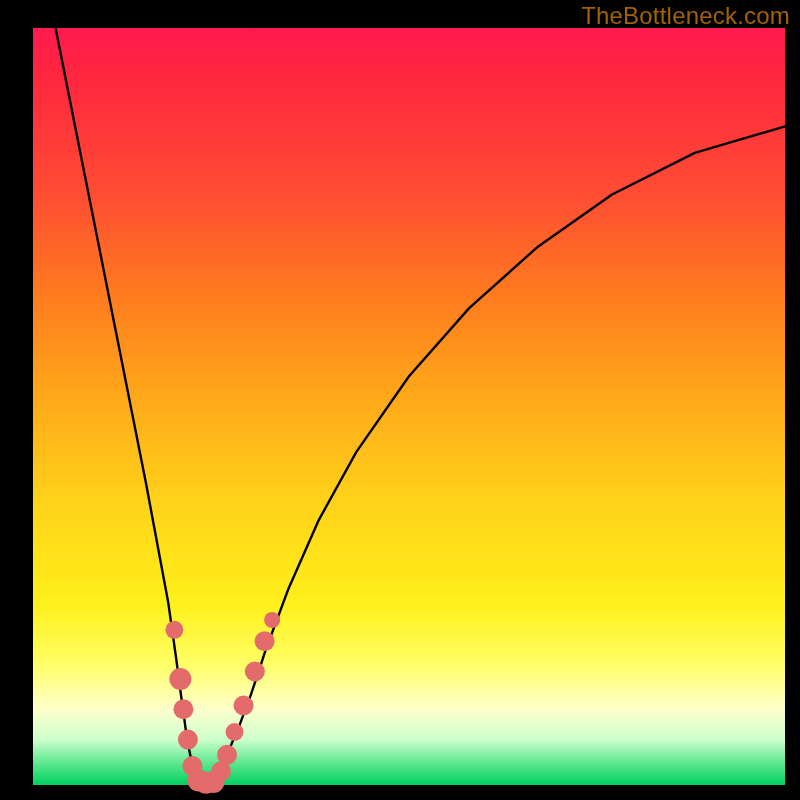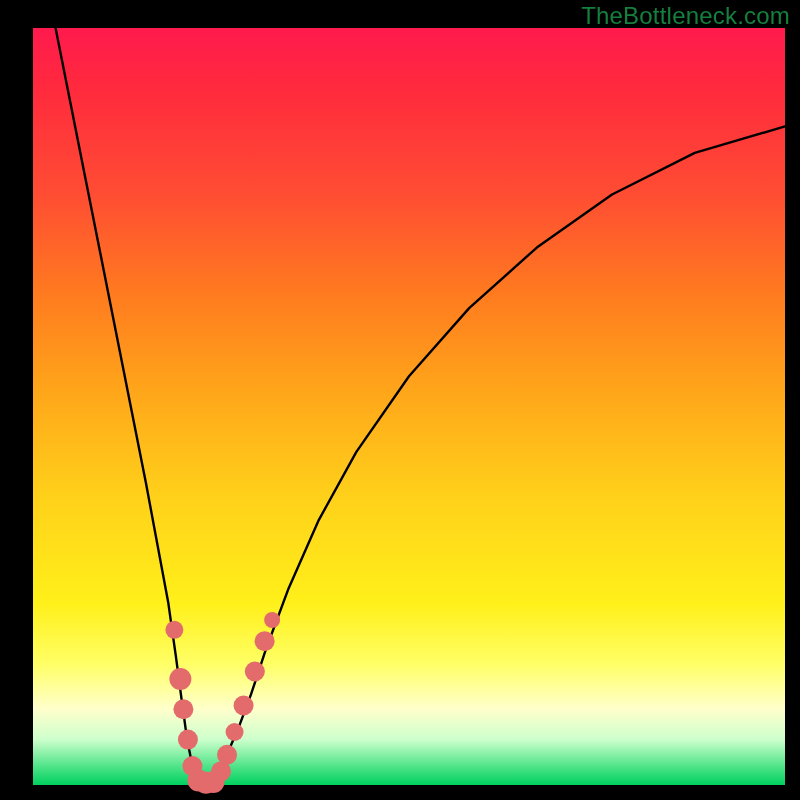--- a/index.html
+++ b/index.html
@@ -33,21 +33,21 @@
       #ffffcc 90%,
       #ccffcc 94%,
       #40e080 98%,
       #00d060 100%
     );
   }
   .watermark {
     position: absolute;
     top: 2px;
     right: 10px;
-    color: #15803d;
+    color: #a16207;
     font-size: 24px;
     font-weight: 500;
     letter-spacing: 0.2px;
     user-select: none;
   }
   svg {
     position: absolute;
     left: 0;
     top: 0;
   }

